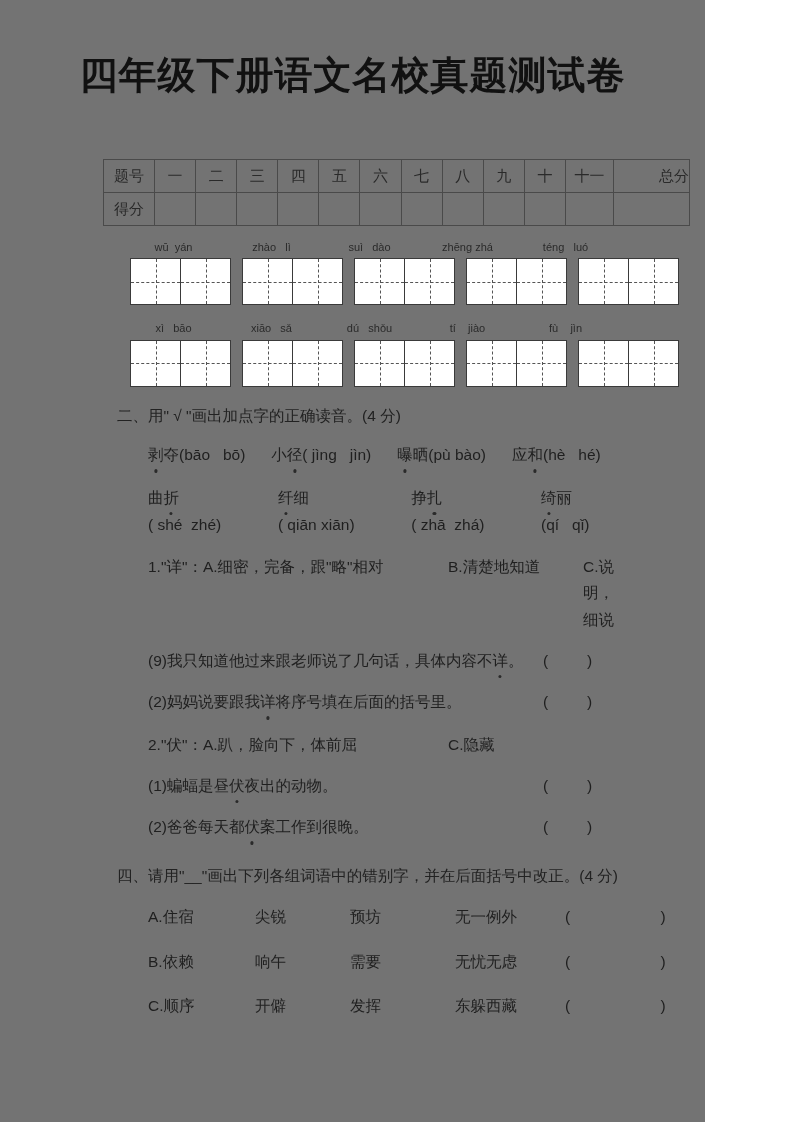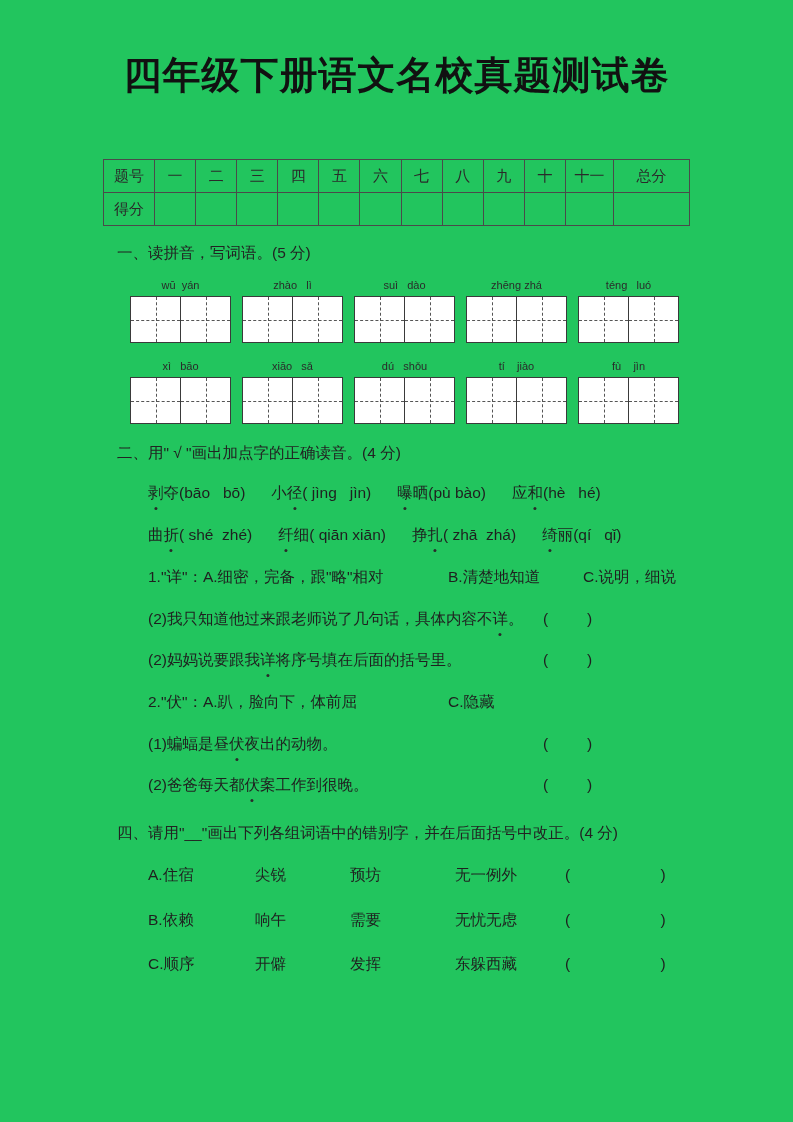--- a/index.html
+++ b/index.html
@@ -1,35 +1,35 @@
 <!DOCTYPE html>
 <html><head>
 <meta charset="utf-8">
 <style>
   html,body{margin:0;padding:0;background:#fff;}
   .sheet{
-    width:793px;height:1122px;background:#22c55e;position:relative;overflow:hidden;
+    width:705px;height:1122px;background:#737373;position:relative;overflow:hidden;
     font-family:"Liberation Sans","DejaVu Sans",sans-serif;color:#1f1f1f;
   }
   .title{
     margin:0;padding-top:50px;text-align:center;
     font-size:38px;font-weight:700;letter-spacing:1px;color:#111;
   }
   
   .score-table{
     border-collapse:collapse;table-layout:fixed;
     margin:58px 0 0 103px;width:587px;padding-left:29px;
   }
   .score-table td{
     border:1.6px solid #4a4a4a;height:32px;text-align:center;
     font-size:15px;padding:0;color:#2a2a2a;
   }
   td.col-corner{width:50px;}
   td.col-eleven{width:47px;}
-  td.col-total{width:75px;}
+  td.col-total{width:75px;text-align:right;}
   
   .content{margin-left:117px;margin-right:85px;font-size:15.5px;line-height:1.4;}
   .heading{color:#222;}
   .indent{margin-left:31px;}
   
   .sec1-heading{margin-top:16px;}
   .pinyin-row{display:flex;margin:14px 0 3px 13px;}
   .pinyin{width:101px;margin-right:11px;text-align:center;font-size:11px;
           white-space:pre;color:#2a2a2a;}
   .grid-row{display:flex;margin-left:13px;}
@@ -97,21 +97,20 @@
           <td></td>
           <td class="col-eleven"></td>
           <td class="col-total"></td>
         </tr>
     </tbody>
   </table>
 
   <div class="content">
 
     <div class="section">
-      <div class="heading sec1-heading">一、读拼音，写词语。(5 分)</div>
       <div>
           <div class="pinyin-row">
             <span class="pinyin">wū  yán</span>
             <span class="pinyin">zhào   lì</span>
             <span class="pinyin">suì   dào</span>
             <span class="pinyin">zhēng zhá</span>
             <span class="pinyin">téng   luó</span>
           </div>
           <div class="grid-row">
             <div class="tz-group">
@@ -185,21 +184,21 @@
         </div>
     </div>
 
     <div class="section">
       <div class="indent">
           <div class="s3-def">
             <span class="def-part">1."详"：A.细密，完备，跟"略"相对</span>
             <span class="def-part">B.清楚地知道</span>
             <span class="def-part">C.说明，细说</span>
           </div>
-          <div class="s3-line"><span class="s3-text"><span>(2)我只知道他过来跟老师说了几句话，具体内容不</span><span class="dot-char">详</span><span>。</span></span><span class="bracket s3-bracket">(         )</span></div>
+          <div class="s3-line"><span class="s3-text"><span>(9)我只知道他过来跟老师说了几句话，具体内容不</span><span class="dot-char">详</span><span>。</span></span><span class="bracket s3-bracket">(         )</span></div>
           <div class="s3-line"><span class="s3-text"><span>(2)妈妈说要跟我</span><span class="dot-char">详</span><span>将序号填在后面的括号里。</span></span><span class="bracket s3-bracket">(         )</span></div>
           <div class="s3-def">
             <span class="def-part">2."伏"：A.趴，脸向下，体前屈</span>
             <span class="def-part">C.隐藏</span>
           </div>
           <div class="s3-line"><span class="s3-text"><span>(1)蝙蝠是昼</span><span class="dot-char">伏</span><span>夜出的动物。</span></span><span class="bracket s3-bracket">(         )</span></div>
           <div class="s3-line"><span class="s3-text"><span>(2)爸爸每天都</span><span class="dot-char">伏</span><span>案工作到很晚。</span></span><span class="bracket s3-bracket">(         )</span></div>
         </div>
     </div>
 

